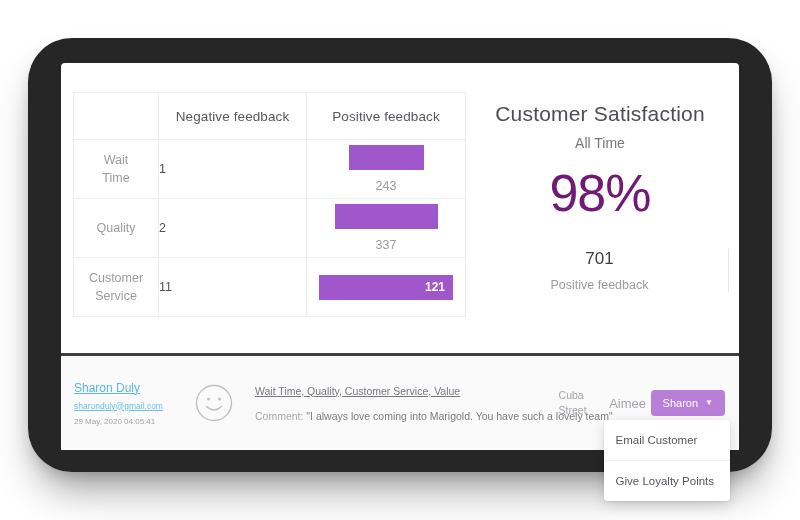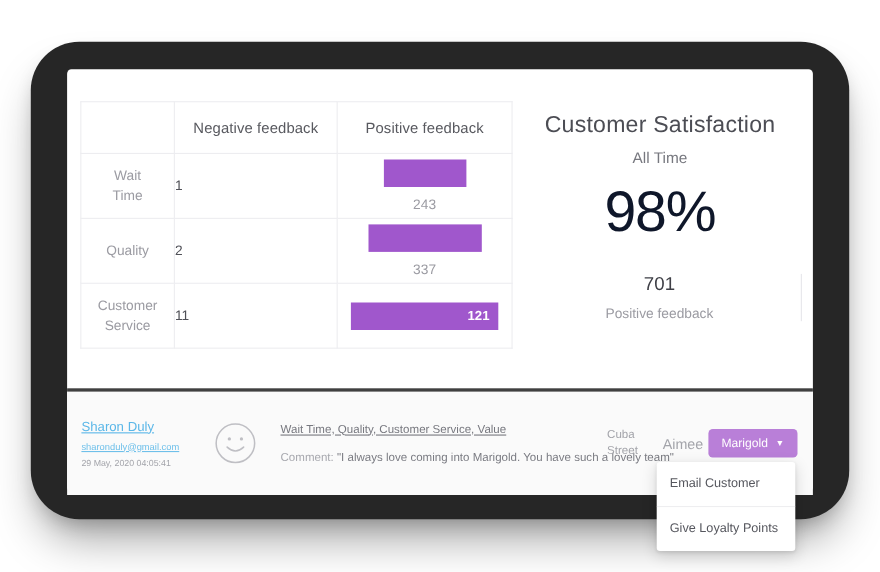--- a/index.html
+++ b/index.html
@@ -332,21 +332,21 @@
                 </div>
               </div>
             </td>
           </tr>
         </tbody>
       </table>
 
       <div id="satisfaction-panel">
         <div id="satisfaction-title">Customer Satisfaction</div>
         <div id="satisfaction-period">All Time</div>
-        <div id="satisfaction-score" style="color: #0f172a;">98%</div>
+        <div id="satisfaction-score" style="color: #701a75;">98%</div>
         <div id="satisfaction-stats">
           <div class="stat-block">
             <div class="stat-value">701</div>
             <div class="stat-caption">Positive feedback</div>
           </div>
           <div class="stat-divider"></div>
         </div>
       </div>
 
     </div>
@@ -376,21 +376,21 @@
 
       <div id="review-location">
         <div>Cuba</div>
         <div>Street</div>
       </div>
 
       <div id="review-staff">Aimee</div>
 
       <div id="actions-wrap">
         <button id="actions-button" style="background: rgb(185, 127, 216);">
-          <span>Marigold</span>
+          <span>Sharon</span>
           <span class="caret-glyph">▼</span>
         </button>
 
         <div id="actions-dropdown">
           <div class="dropdown-item">Email Customer</div>
           <div class="dropdown-item">Give Loyalty Points</div>
         </div>
       </div>
 
     </div>

